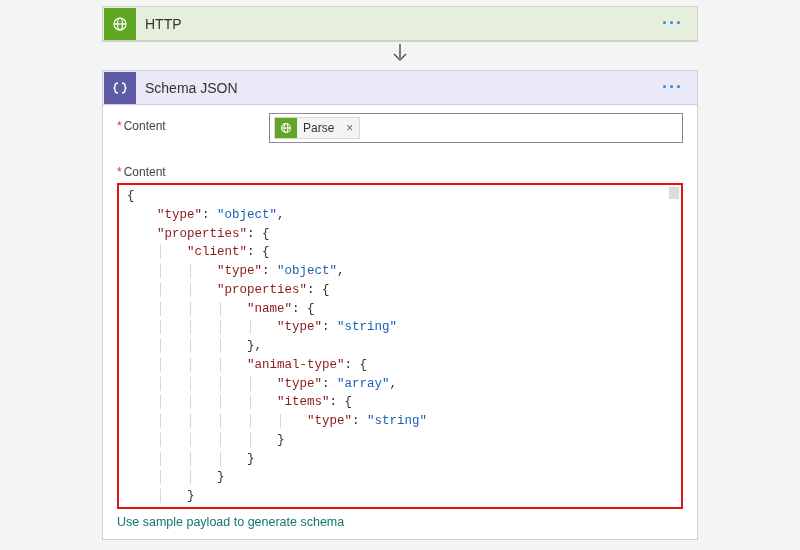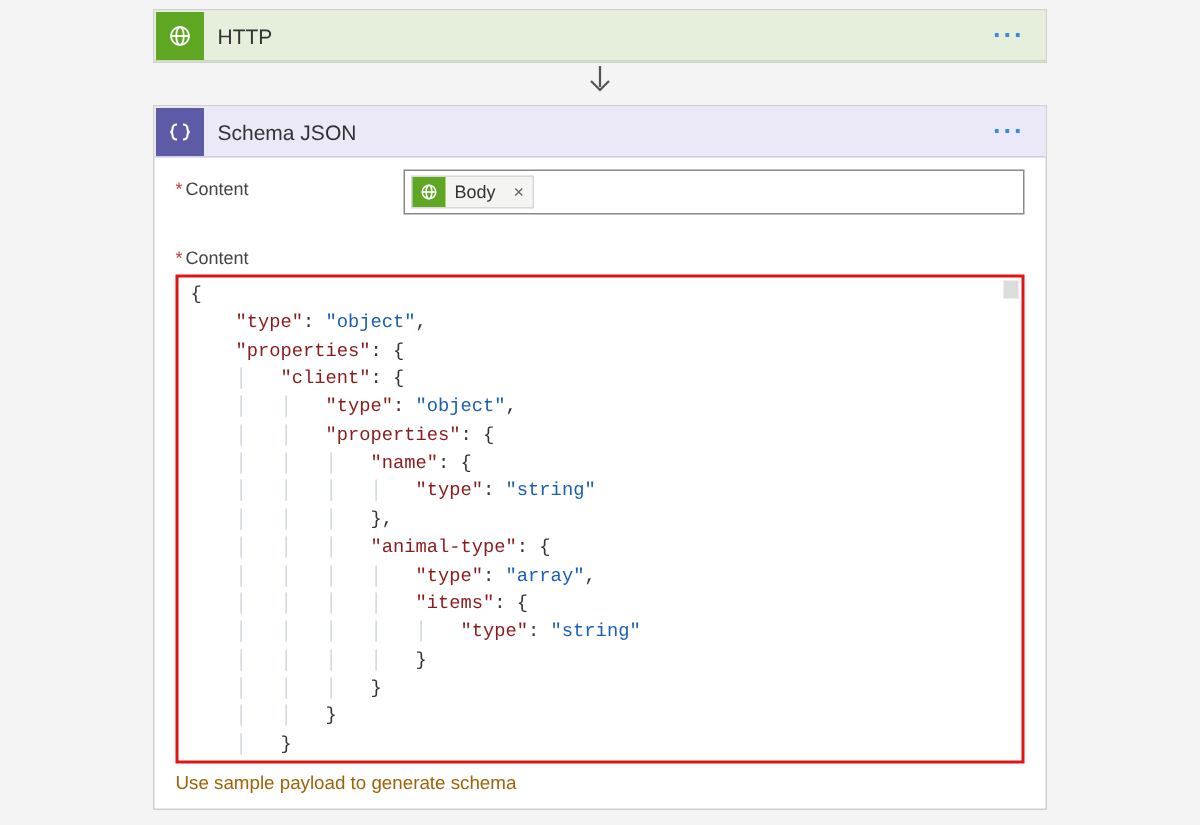--- a/index.html
+++ b/index.html
@@ -136,21 +136,21 @@
       padding-left: 6px;
       white-space: pre;
     }
     .vl {
       color: #c8d4dc;
     }
     .pn { color: #8b1a1a; }
     .st { color: #1a5fb4; }
     .br { color: #333; }
     .link {
-      color: #a16207;
+      color: #0f766e;
       font-size: 12.5px;
       margin-top: 6px;
       display: inline-block;
       cursor: pointer;
     }
     .scrollbar-nub {
       position: absolute;
       top: 2px;
       right: 2px;
       width: 10px;
@@ -201,21 +201,21 @@
         <div class="label req">Content</div>
         <div class="token-field">
           <span class="token">
             <span class="tok-icon">
               <svg width="12" height="12" viewBox="0 0 16 16">
                   <circle cx="8" cy="8" r="6" fill="none" stroke="#fff" stroke-width="1.4"></circle>
                   <ellipse cx="8" cy="8" rx="2.5" ry="6" fill="none" stroke="#fff" stroke-width="1.4"></ellipse>
                   <line x1="2" y1="8" x2="14" y2="8" stroke="#fff" stroke-width="1.4"></line>
                 </svg>
             </span>
-            <span class="tok-label">Body</span>
+            <span class="tok-label">Parse</span>
             <span class="tok-x">×</span>
           </span>
         </div>
       </div>
 
       <div class="label req" style="margin-bottom:4px;">Content</div>
 
       <div class="schema-box">
         <div class="scrollbar-nub"></div>
 <div class="schema-inner"><span class="br">{</span>

